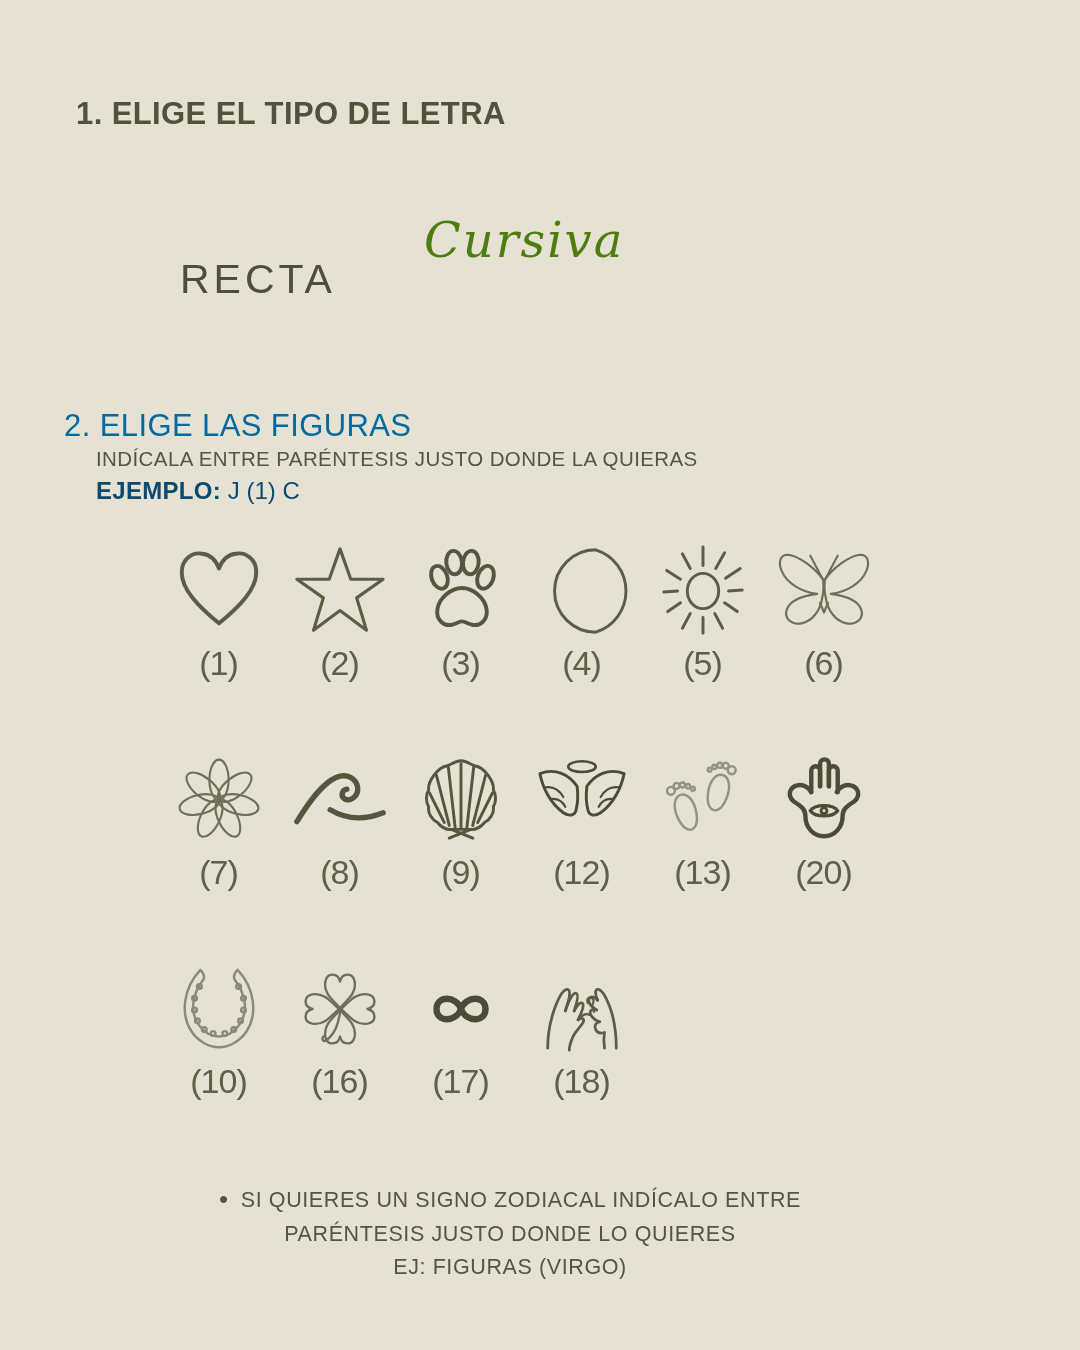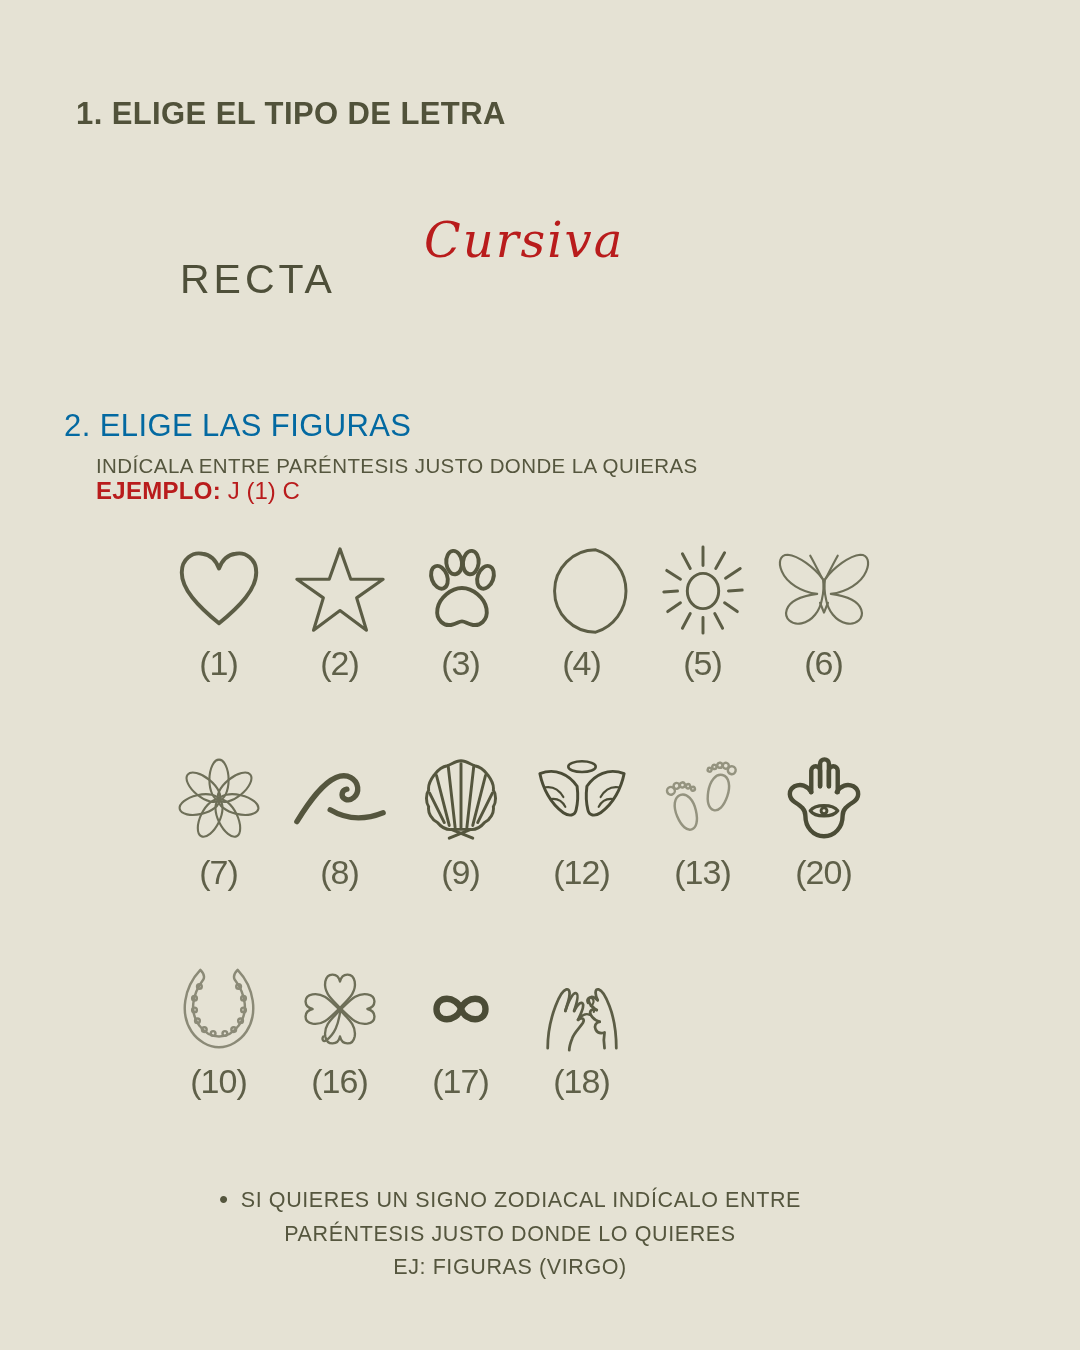--- a/index.html
+++ b/index.html
@@ -16,25 +16,25 @@
   .title1 { left:76px; top:96px; font-size:31px; font-weight:bold; letter-spacing:.4px; color:#51523a; }
   .title2 { left:64px; top:408px; font-size:31px; font-weight:normal; letter-spacing:.4px; color:#0369a1; }
 
   .opt-recta {
     left:180px; top:224px;
     font-size:41px; font-weight:400; letter-spacing:4px; color:#4e4f39;margin-top:32px;
   }
   .opt-cursiva {
     left:424px; top:212px;
     font-family:"DejaVu Serif", serif; font-style:italic; font-weight:500;
-    font-size:48px; letter-spacing:2px; color:#b91c1c;text-align:right;
-  }
-
-  .subtitle { left:96px; top:447px; font-size:20.5px; letter-spacing:.4px; color:#55563e;margin-top:7px; }
-  .example  { left:96px; top:477px; font-size:24px; color:#b91c1c; }
+    font-size:48px; letter-spacing:2px; color:#4d7c0f;text-align:right;
+  }
+
+  .subtitle { left:96px; top:447px; font-size:20.5px; letter-spacing:.4px; color:#55563e; }
+  .example  { left:96px; top:477px; font-size:24px; color:#0c4a6e; }
   .example b { font-weight:bold; letter-spacing:.3px; }
 
   .grid {
     position:absolute; left:158px; top:540px; width:726px;
     display:grid; grid-template-columns:repeat(6, 1fr);
     row-gap:66px;
   }
   .cell { display:flex; flex-direction:column; align-items:center; }
   .icon { height:102px; width:112px; display:flex; align-items:center; justify-content:center; }
   .icon svg { display:block; }

